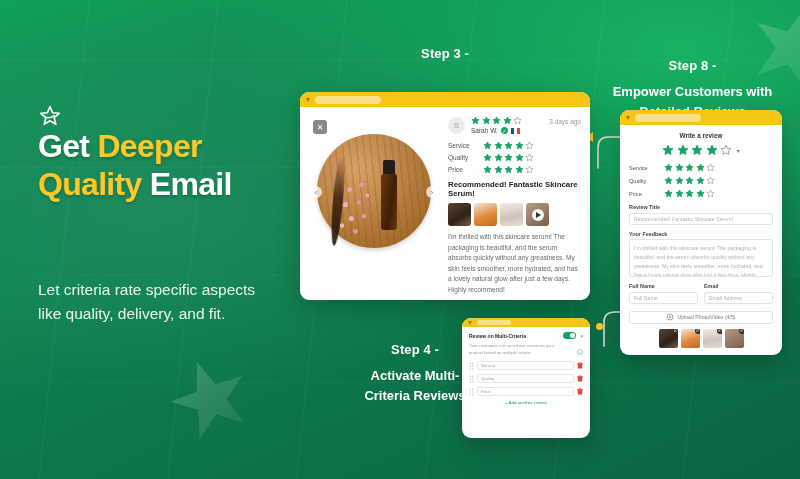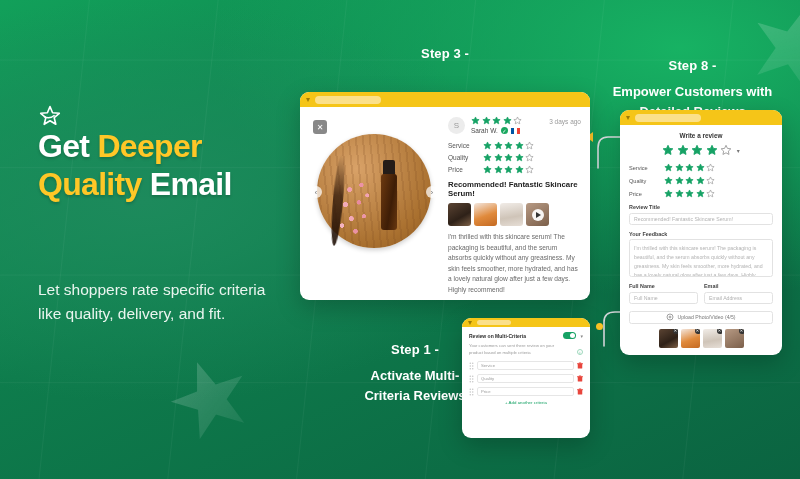--- a/index.html
+++ b/index.html
@@ -244,31 +244,31 @@
         <path d="M12 2.6l2.6 6.2 6.7.5-5.1 4.4 1.6 6.6L12 16.7 6.2 20.3l1.6-6.6L2.7 9.3l6.7-.5z"></path>
         <path d="M6 12.6c3.2 1.6 7.6 1.2 10.6-1.4" stroke-width="1.5"></path>
       </svg>
     </span>
   </div>
 
   <div class="headline">
     <div><span>Get </span><span class="hl-accent">Deeper</span></div>
     <div><span class="hl-accent">Quality</span><span> Email</span></div>
   </div>
-  <div class="subcopy">Let shoppers rate specific criteria like quality, delivery, and fit.</div>
+  <div class="subcopy">Let criteria rate specific aspects like quality, delivery, and fit.</div>
 
   <div class="step-label" id="step3-label">
     <span class="num">Step 3 -</span>
   </div>
   <div class="step-label" id="step2-label">
     <span class="num">Step 8 -</span>
     <div class="desc">Empower Customers with Detailed Reviews</div>
   </div>
   <div class="step-label" id="step1-label">
-    <span class="num">Step 1 -</span>
+    <span class="num">Step 4 -</span>
     <div class="desc">Activate Multi-Criteria Reviews</div>
   </div>
 
   <svg class="conn" style="left:586px; top:128px; width:44px; height:46px;">
     <path d="M40 9 H22 Q12 9 12 20 V40" fill="none" stroke="#d9dde0" stroke-width="1.6" stroke-linecap="round"></path>
   </svg>
   <div class="arrow-left" style="left:586px; top:132px;"></div>
   <div class="dot" style="left:623px; top:163px;"></div>
 
   <svg class="conn" style="left:596px; top:296px; width:46px; height:52px;">

